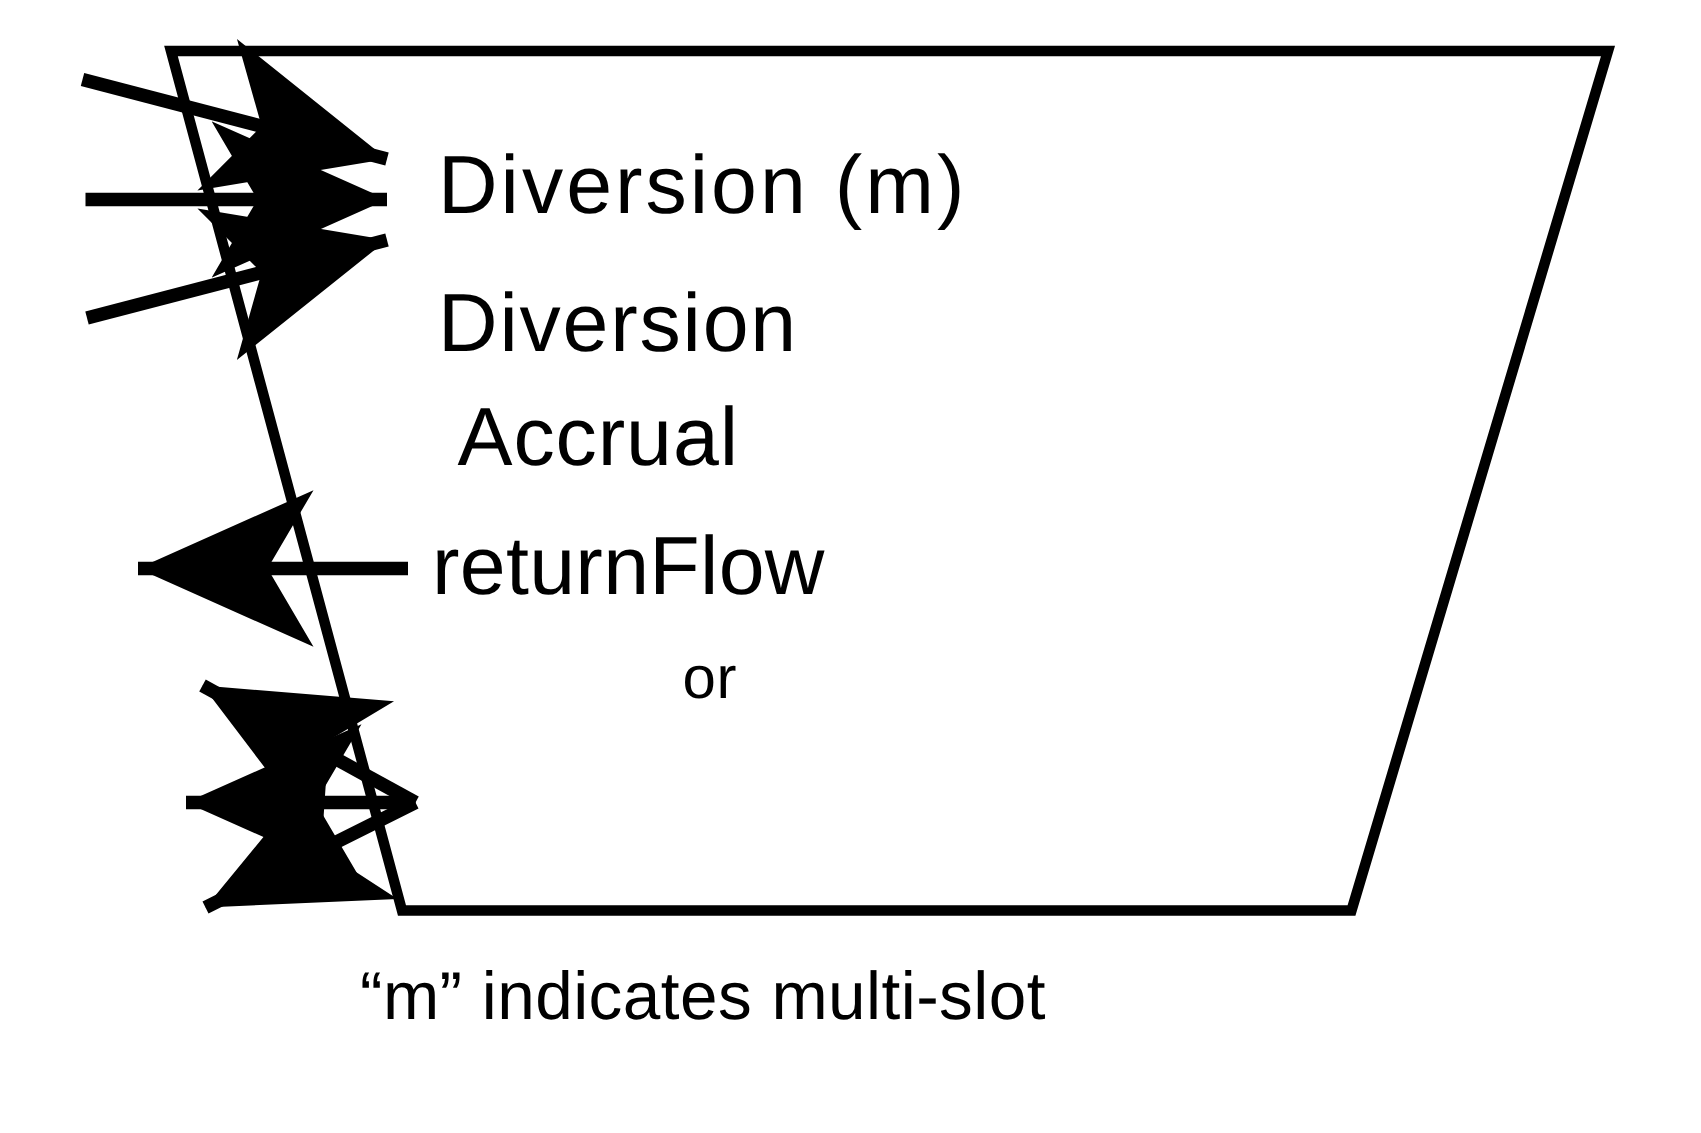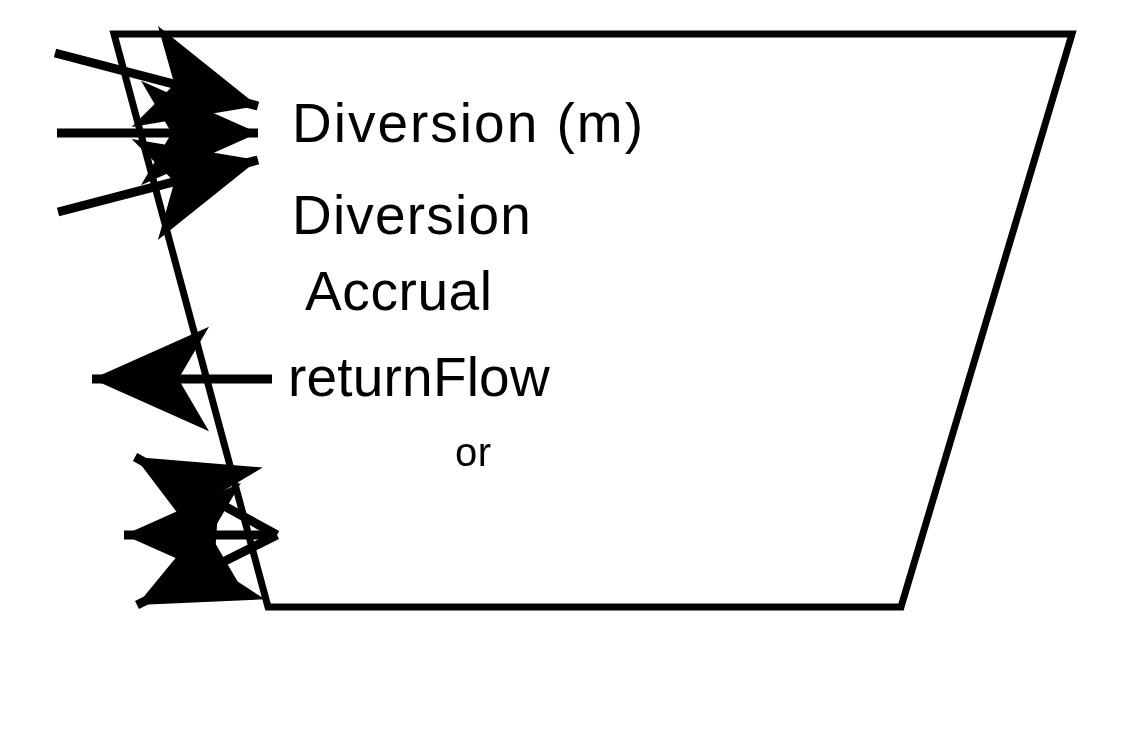--- a/index.html
+++ b/index.html
@@ -108,14 +108,15 @@
 
   <div class="dgm-text t-depletion">Diversion</div>
 
   <div class="dgm-text t-accrual">Accrual</div>
 
   <div class="dgm-text t-returnflow">returnFlow</div>
 
   <div class="dgm-text t-or">or</div>
 
 
+  <div class="dgm-text t-caption">“m” indicates multi-slot</div>
 
 </div>
 
 </body></html>

